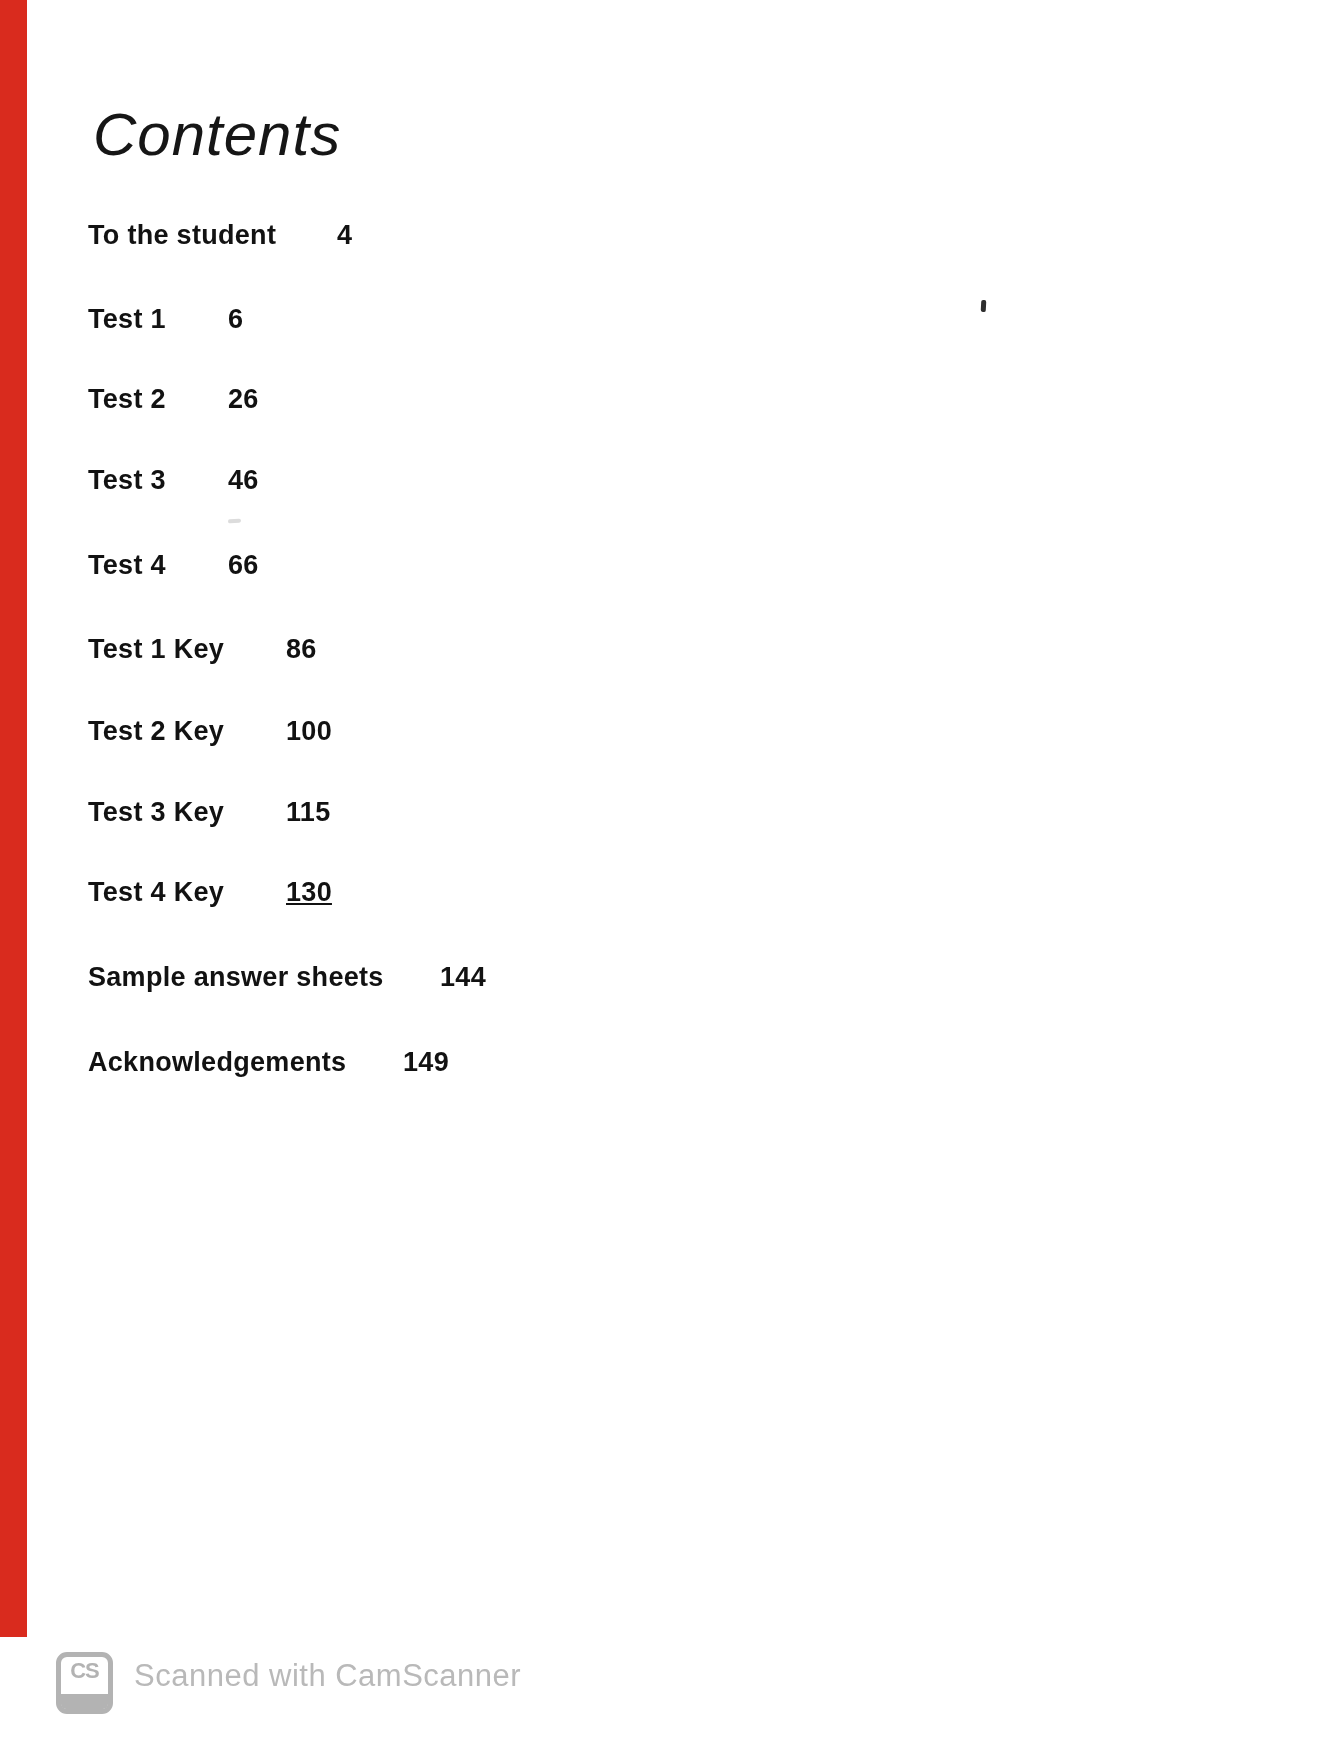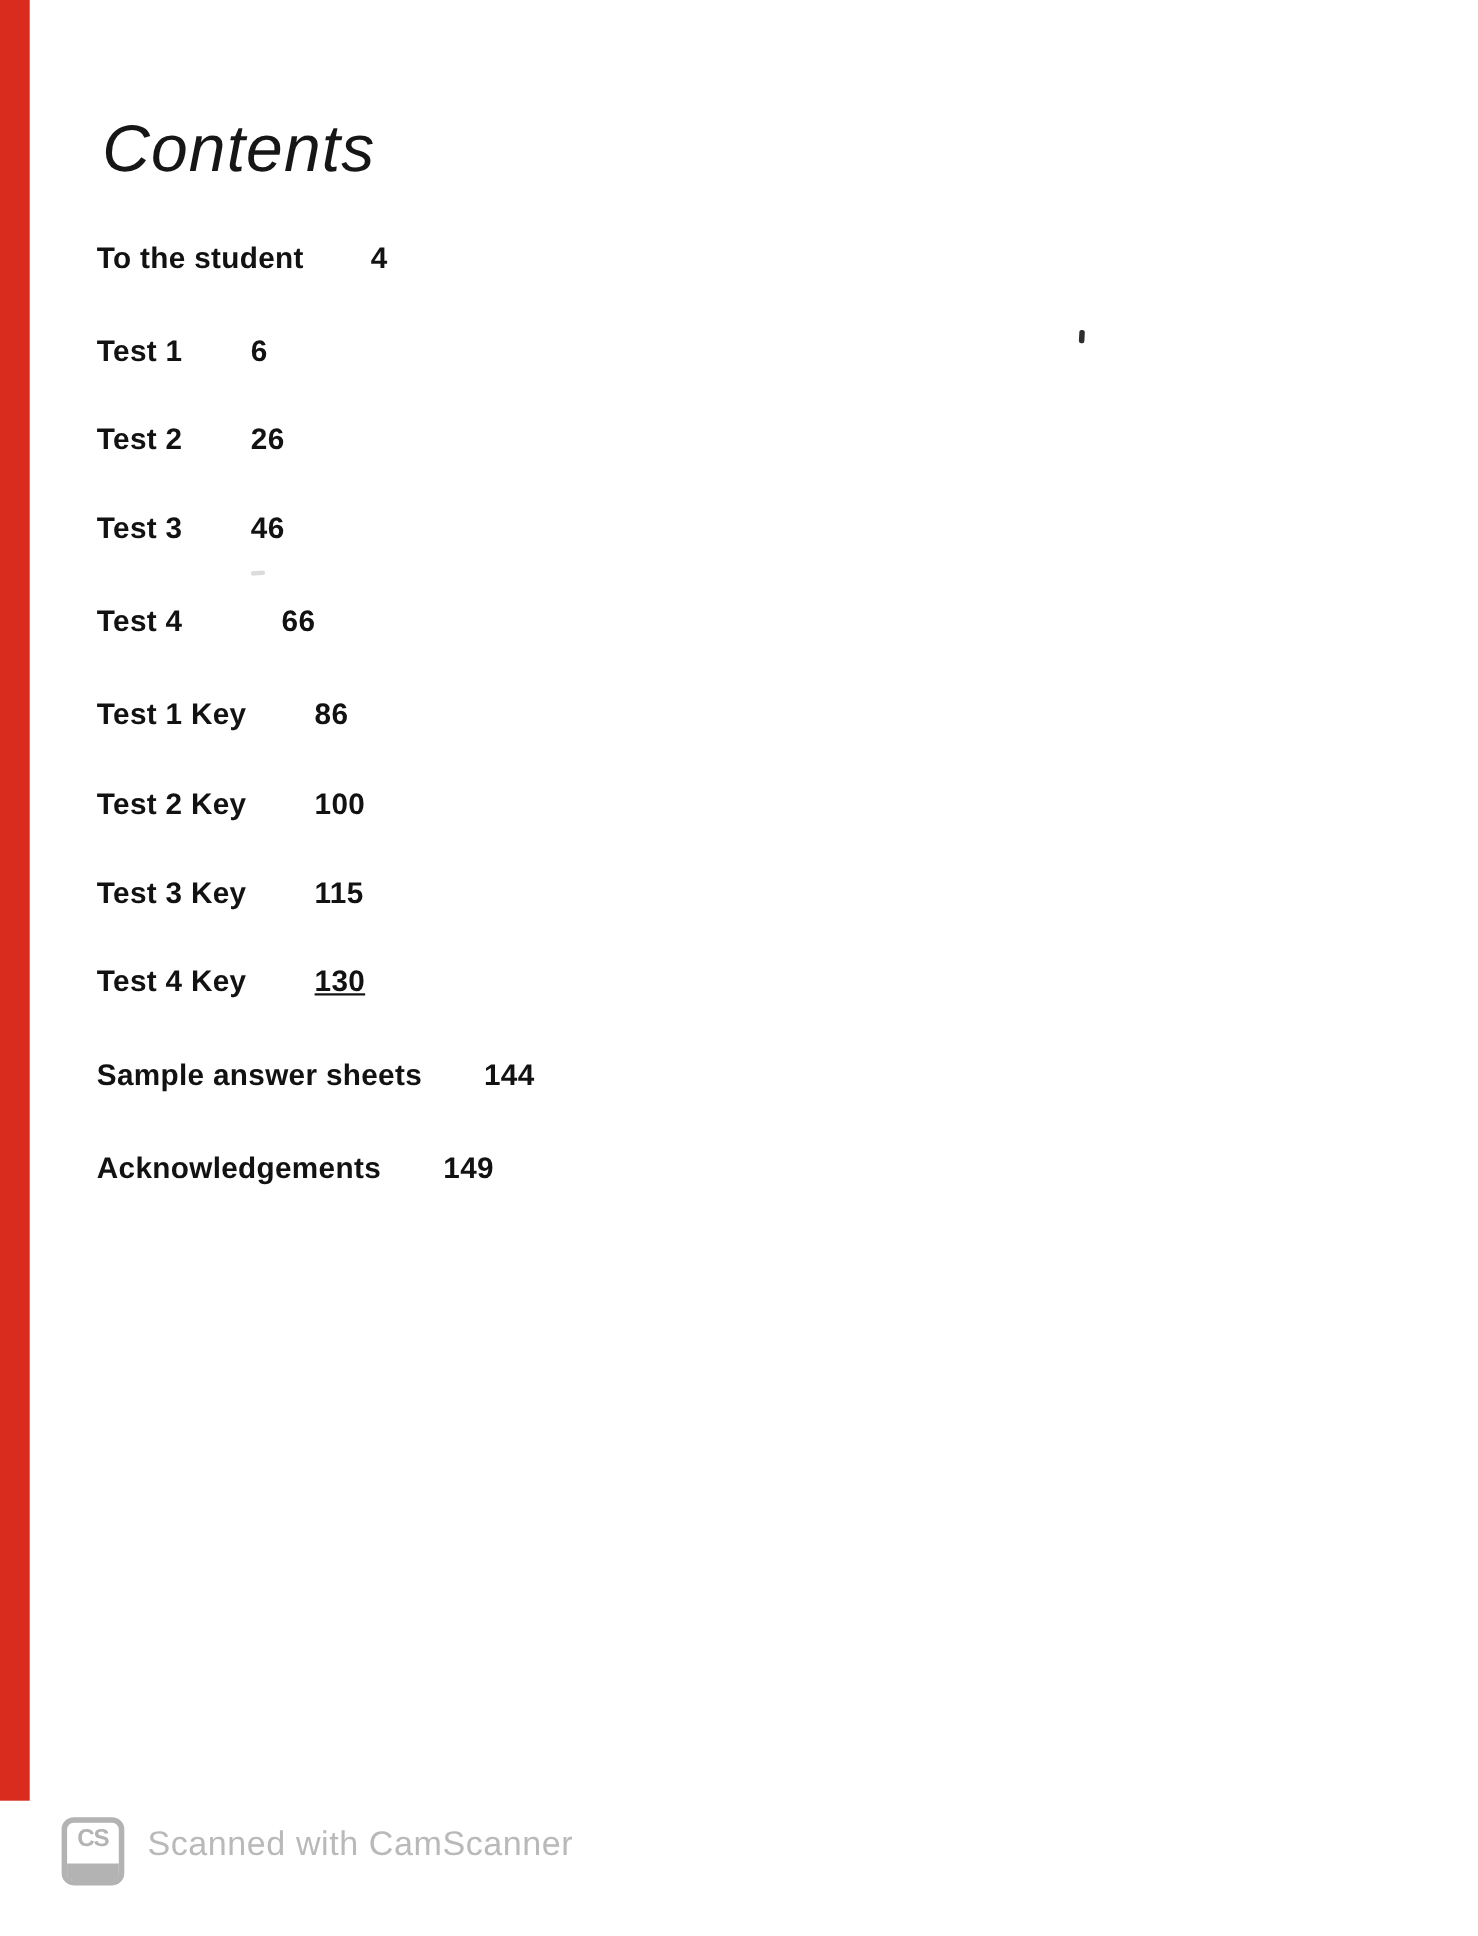--- a/index.html
+++ b/index.html
@@ -83,21 +83,21 @@
       <div class="toc-row" style="top: 386px;">
         <span class="lbl">Test 2</span>
         <span class="pg" style="left: 228px;">26</span>
       </div>
       <div class="toc-row" style="top: 467px;">
         <span class="lbl">Test 3</span>
         <span class="pg" style="left: 228px;">46</span>
       </div>
       <div class="toc-row" style="top: 552px;">
         <span class="lbl">Test 4</span>
-        <span class="pg" style="left: 228px; margin-left: 28px;">66</span>
+        <span class="pg" style="left: 228px;">66</span>
       </div>
       <div class="toc-row" style="top: 636px;">
         <span class="lbl">Test 1 Key</span>
         <span class="pg" style="left: 286px;">86</span>
       </div>
       <div class="toc-row" style="top: 718px;">
         <span class="lbl">Test 2 Key</span>
         <span class="pg" style="left: 286px;">100</span>
       </div>
       <div class="toc-row" style="top: 799px;">

